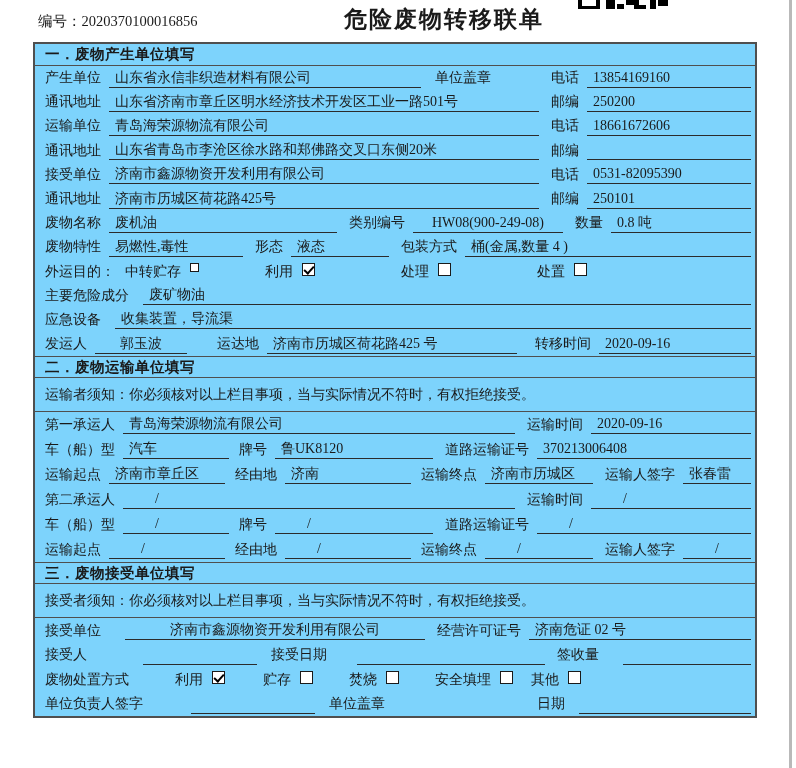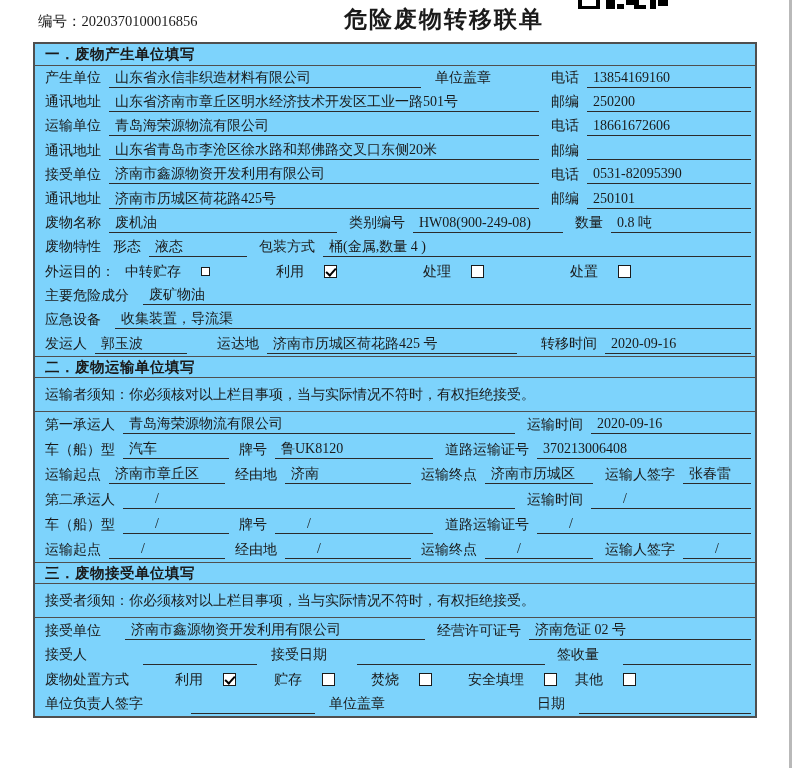--- a/index.html
+++ b/index.html
@@ -22,27 +22,27 @@
   .sec-h.bt { border-top:1px solid #4f4f4f; }
   .notice { font-size:14px; height:34px; line-height:34px; padding-left:10px; border-bottom:1px solid #4f4f4f; }
 
   .row { display:flex; align-items:center; padding:0 4px 0 10px; font-size:14px; height:24.2px; }
   .s2 .row { height:25px; }
   .s3 .row { height:24.5px; }
   .lbl { white-space:nowrap; flex:none; }
   .val { border-bottom:1px solid #2b2b2b; height:19px; line-height:18px; padding:0 6px;
          white-space:nowrap; overflow:hidden; flex:none; margin-left:8px; }
   .fill { flex:1 1 auto; }
-  .ctr { text-align:left; }
+  .ctr { text-align:center; }
   .slash { text-indent:26px; }
   .spacer { flex:1 1 auto; }
-  .ml10{margin-left:10px}.ml12{margin-left:12px}.ml14{margin-left:14px}.ml18{margin-left:24px}
+  .ml10{margin-left:10px}.ml12{margin-left:12px}.ml14{margin-left:14px}.ml18{margin-left:18px}
   .ml24{margin-left:24px}.ml30{margin-left:30px}.ml48{margin-left:48px}.ml56{margin-left:56px}
 
-  .opt { display:flex; align-items:center; gap:20px; flex:none; }
+  .opt { display:flex; align-items:flex-start; gap:9px; flex:none; }
   .cb { width:13px; height:13px; border:1.5px solid #1a1a1a; position:relative; flex:none; background:#fff; }
   .cb.sm { width:9px; height:9px; border-width:1.2px; }
   .cb.checked::after { content:""; position:absolute; left:1px; top:2px; width:8px; height:4px;
         border-left:2px solid #000; border-bottom:2px solid #000; transform:rotate(-48deg); }
 
   .footer { position:absolute; left:35px; top:791px; font-size:14.5px; white-space:nowrap; }
 </style>
 </head>
 <body>
 
@@ -117,20 +117,21 @@
         <span class="lbl">废物名称</span>
         <span class="val" style="width:228px">废机油</span>
         <span class="lbl ml12">类别编号</span>
         <span class="val ctr" style="width:150px">HW08(900-249-08)</span>
         <span class="lbl ml12">数量</span>
         <span class="val fill">0.8 吨</span>
       </div>
 
       <div class="row">
         <span class="lbl">废物特性</span>
+        <span class="val" style="width:134px">易燃性,毒性</span>
         <span class="lbl ml12">形态</span>
         <span class="val" style="width:98px">液态</span>
         <span class="lbl ml12">包装方式</span>
         <span class="val fill">桶(金属,数量 4 )</span>
       </div>
 
       <div class="row">
         <span class="lbl">外运目的：</span>
         <span class="opt ml10">
           <span class="lbl">中转贮存</span>

